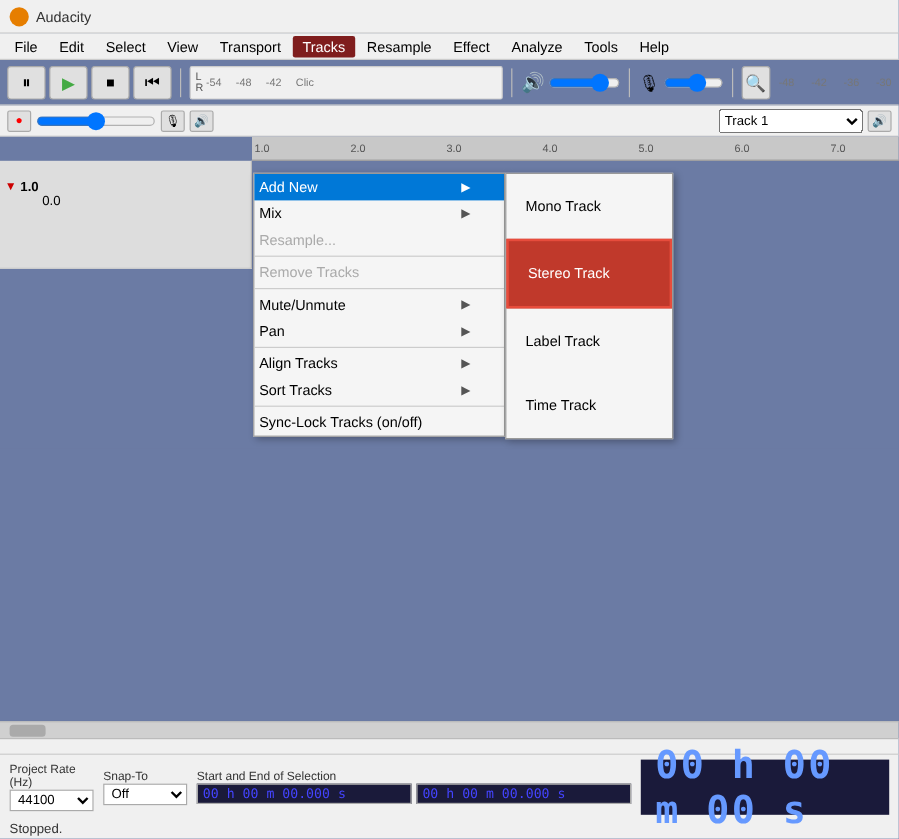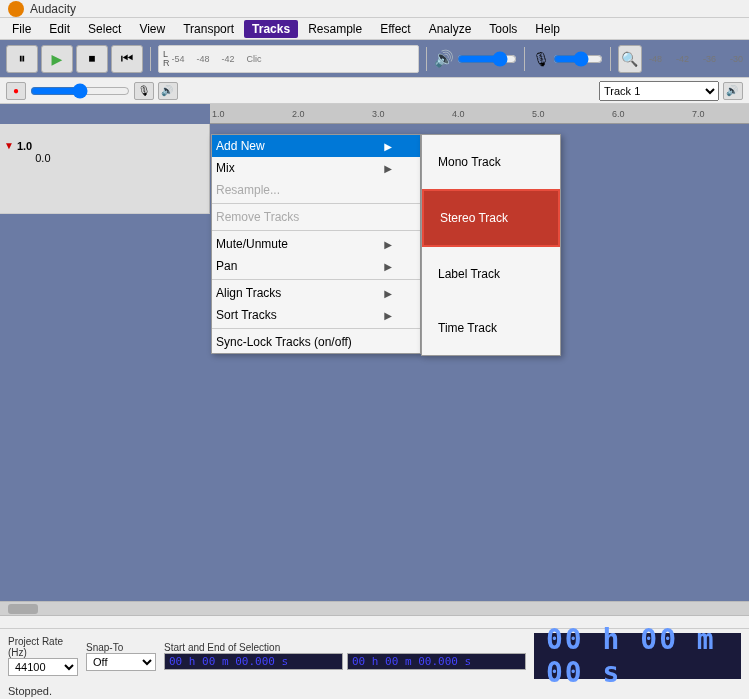--- a/index.html
+++ b/index.html
@@ -9,21 +9,21 @@
       background: #6b7ba4;
       font-family: 'Segoe UI', Tahoma, sans-serif;
       font-size: 12px;
       overflow: hidden;
       position: relative;
     }
 
     
     #title-bar {
       background: #f0f0f0;
-      height: 18px;
+      height: 28px;
       display: flex;
       align-items: center;
       padding: 0 8px;
       border-bottom: 1px solid #ccc;
     }
     #title-bar .app-icon {
       width: 16px; height: 16px;
       background: #e67e00;
       border-radius: 50%;
       margin-right: 6px;
@@ -44,21 +44,21 @@
       border-bottom: 1px solid #ccc;
       gap: 2px;
     }
     .menu-item {
       padding: 2px 8px;
       font-size: 12px;
       color: #000;
       cursor: pointer;
       border-radius: 2px;
     }
-    .menu-item.active { background: #4c1d95; color: white; font-weight: bold; }
+    .menu-item.active { background: #7f1d1d; color: white; }
     #transport-toolbar {
       display: flex;
       align-items: center;
       padding: 3px 6px;
       gap: 3px;
       height: 38px;
       border-bottom: 1px solid #ccc;
     }
     .transport-btn {
       width: 32px;
@@ -199,21 +199,21 @@
       color: #4444ff;
       font-size: 11px;
       font-family: monospace;
       padding: 1px 4px;
       width: 179px;
     }
     .time-display {
       background: #1a1a3a;
       color: #6699ff;
       font-family: monospace;
-      font-size: 28px;
+      font-size: 32px;
       font-weight: bold;
       padding: 8px 12px;
       height: 46px;
       display: flex;
       align-items: center;
       letter-spacing: 2px;
     }
     #status-text {
       padding: 2px 8px;
       font-size: 11px;

